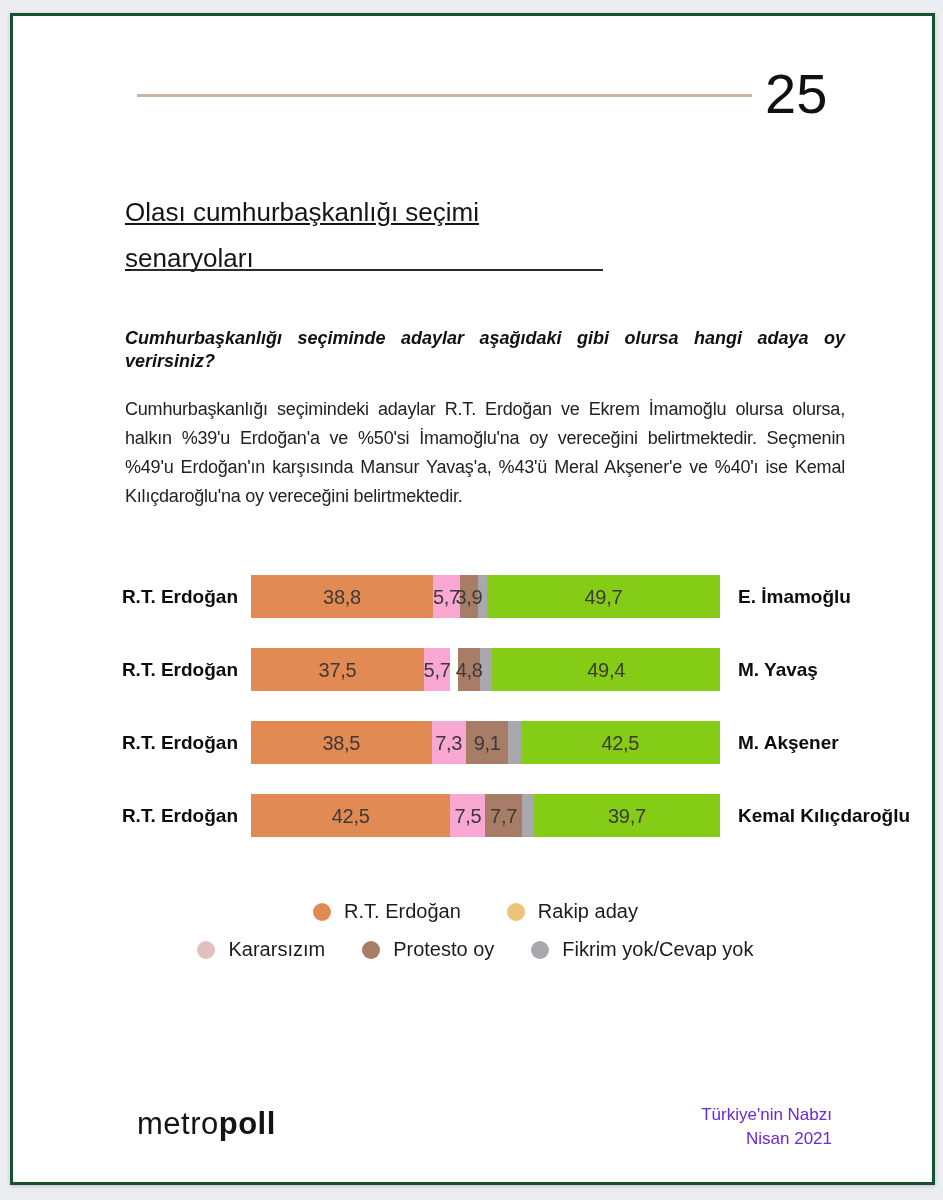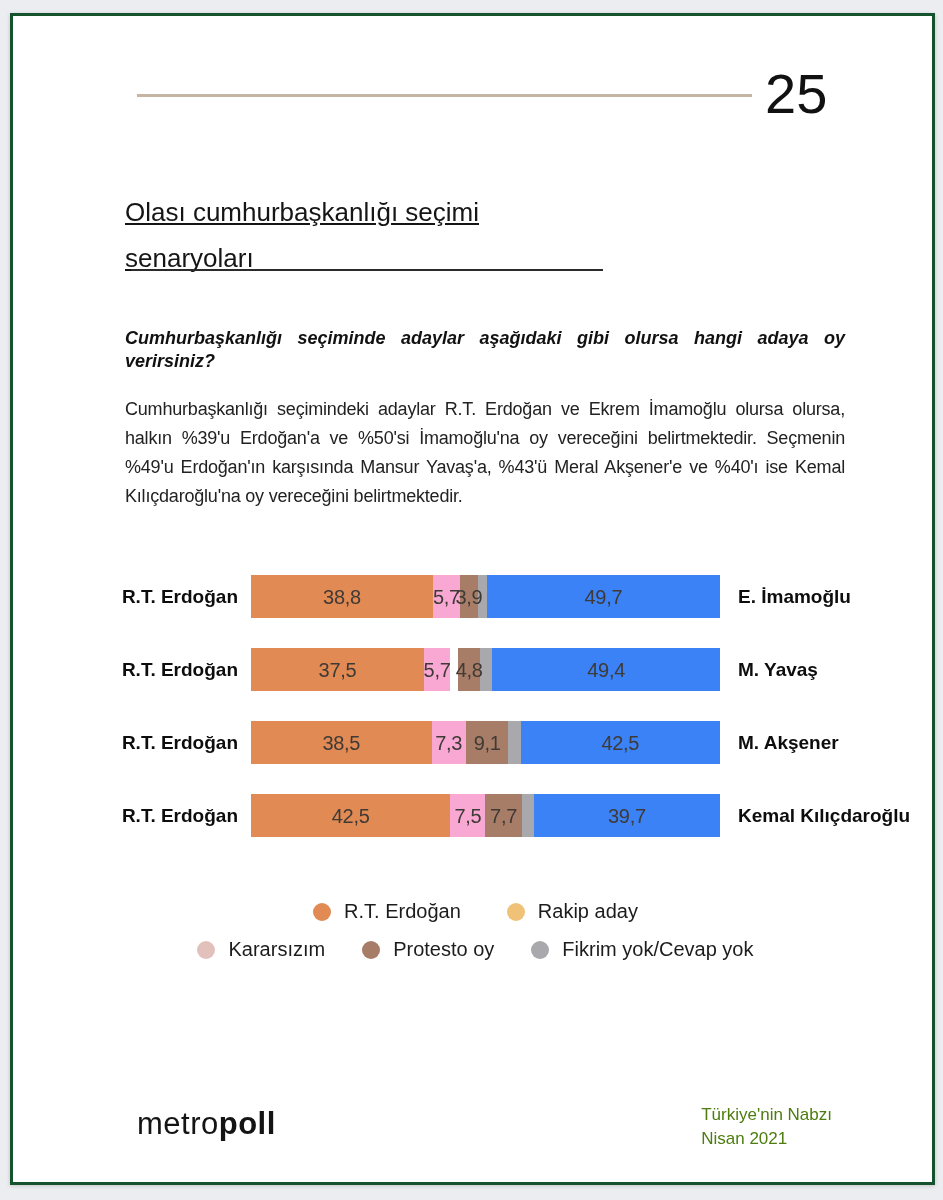--- a/index.html
+++ b/index.html
@@ -51,41 +51,41 @@
   .seg{position:relative;height:100%;}
   .seg-val{
     position:absolute;left:50%;top:50%;transform:translate(-50%,-50%);
     white-space:nowrap;font-size:20px;color:#3f3a35;letter-spacing:-0.3px;
     z-index:2;
   }
   .c0{background:#E18A54;}
   .c1{background:#f9a8d4;}
   .c2{background:#A87D67;}
   .c3{background:#A9A9AD;}
-  .c4{background:#3b82f6;}
+  .c4{background:#84cc16;}
   .row-label-right{
     flex:1;box-sizing:border-box;padding-left:18px;
     font-weight:700;font-size:19px;color:#0d0d0d;
     display:flex;align-items:center;
   }
   .legend{position:absolute;left:0;top:884px;width:925px;}
   .legend-row{display:flex;justify-content:center;align-items:center;}
   .legend-row.first{margin-bottom:15px;column-gap:46px;}
   .legend-row.second{column-gap:25px;gap:37px;}
   .legend-item{display:flex;align-items:center;column-gap:13px;}
   .legend-dot{width:18px;height:18px;border-radius:50%;}
   .legend-label{font-size:20px;color:#1c1c1c;}
   .footer-logo{
     position:absolute;left:124px;top:1090px;
     font-size:31px;color:#141414;letter-spacing:0.5px;
   }
   .footer-logo .bold{font-weight:700;}
   .footer-right{
     position:absolute;right:100px;top:1087px;
-    text-align:left;font-size:17px;line-height:24px;color:#4d7c0f;
+    text-align:right;font-size:17px;line-height:24px;color:#6d28d9;
   }
 </style>
 </head>
 <body>
 
 <div class="page">
 
   <div class="header-rule"></div>
   <div class="page-number">25</div>
 

